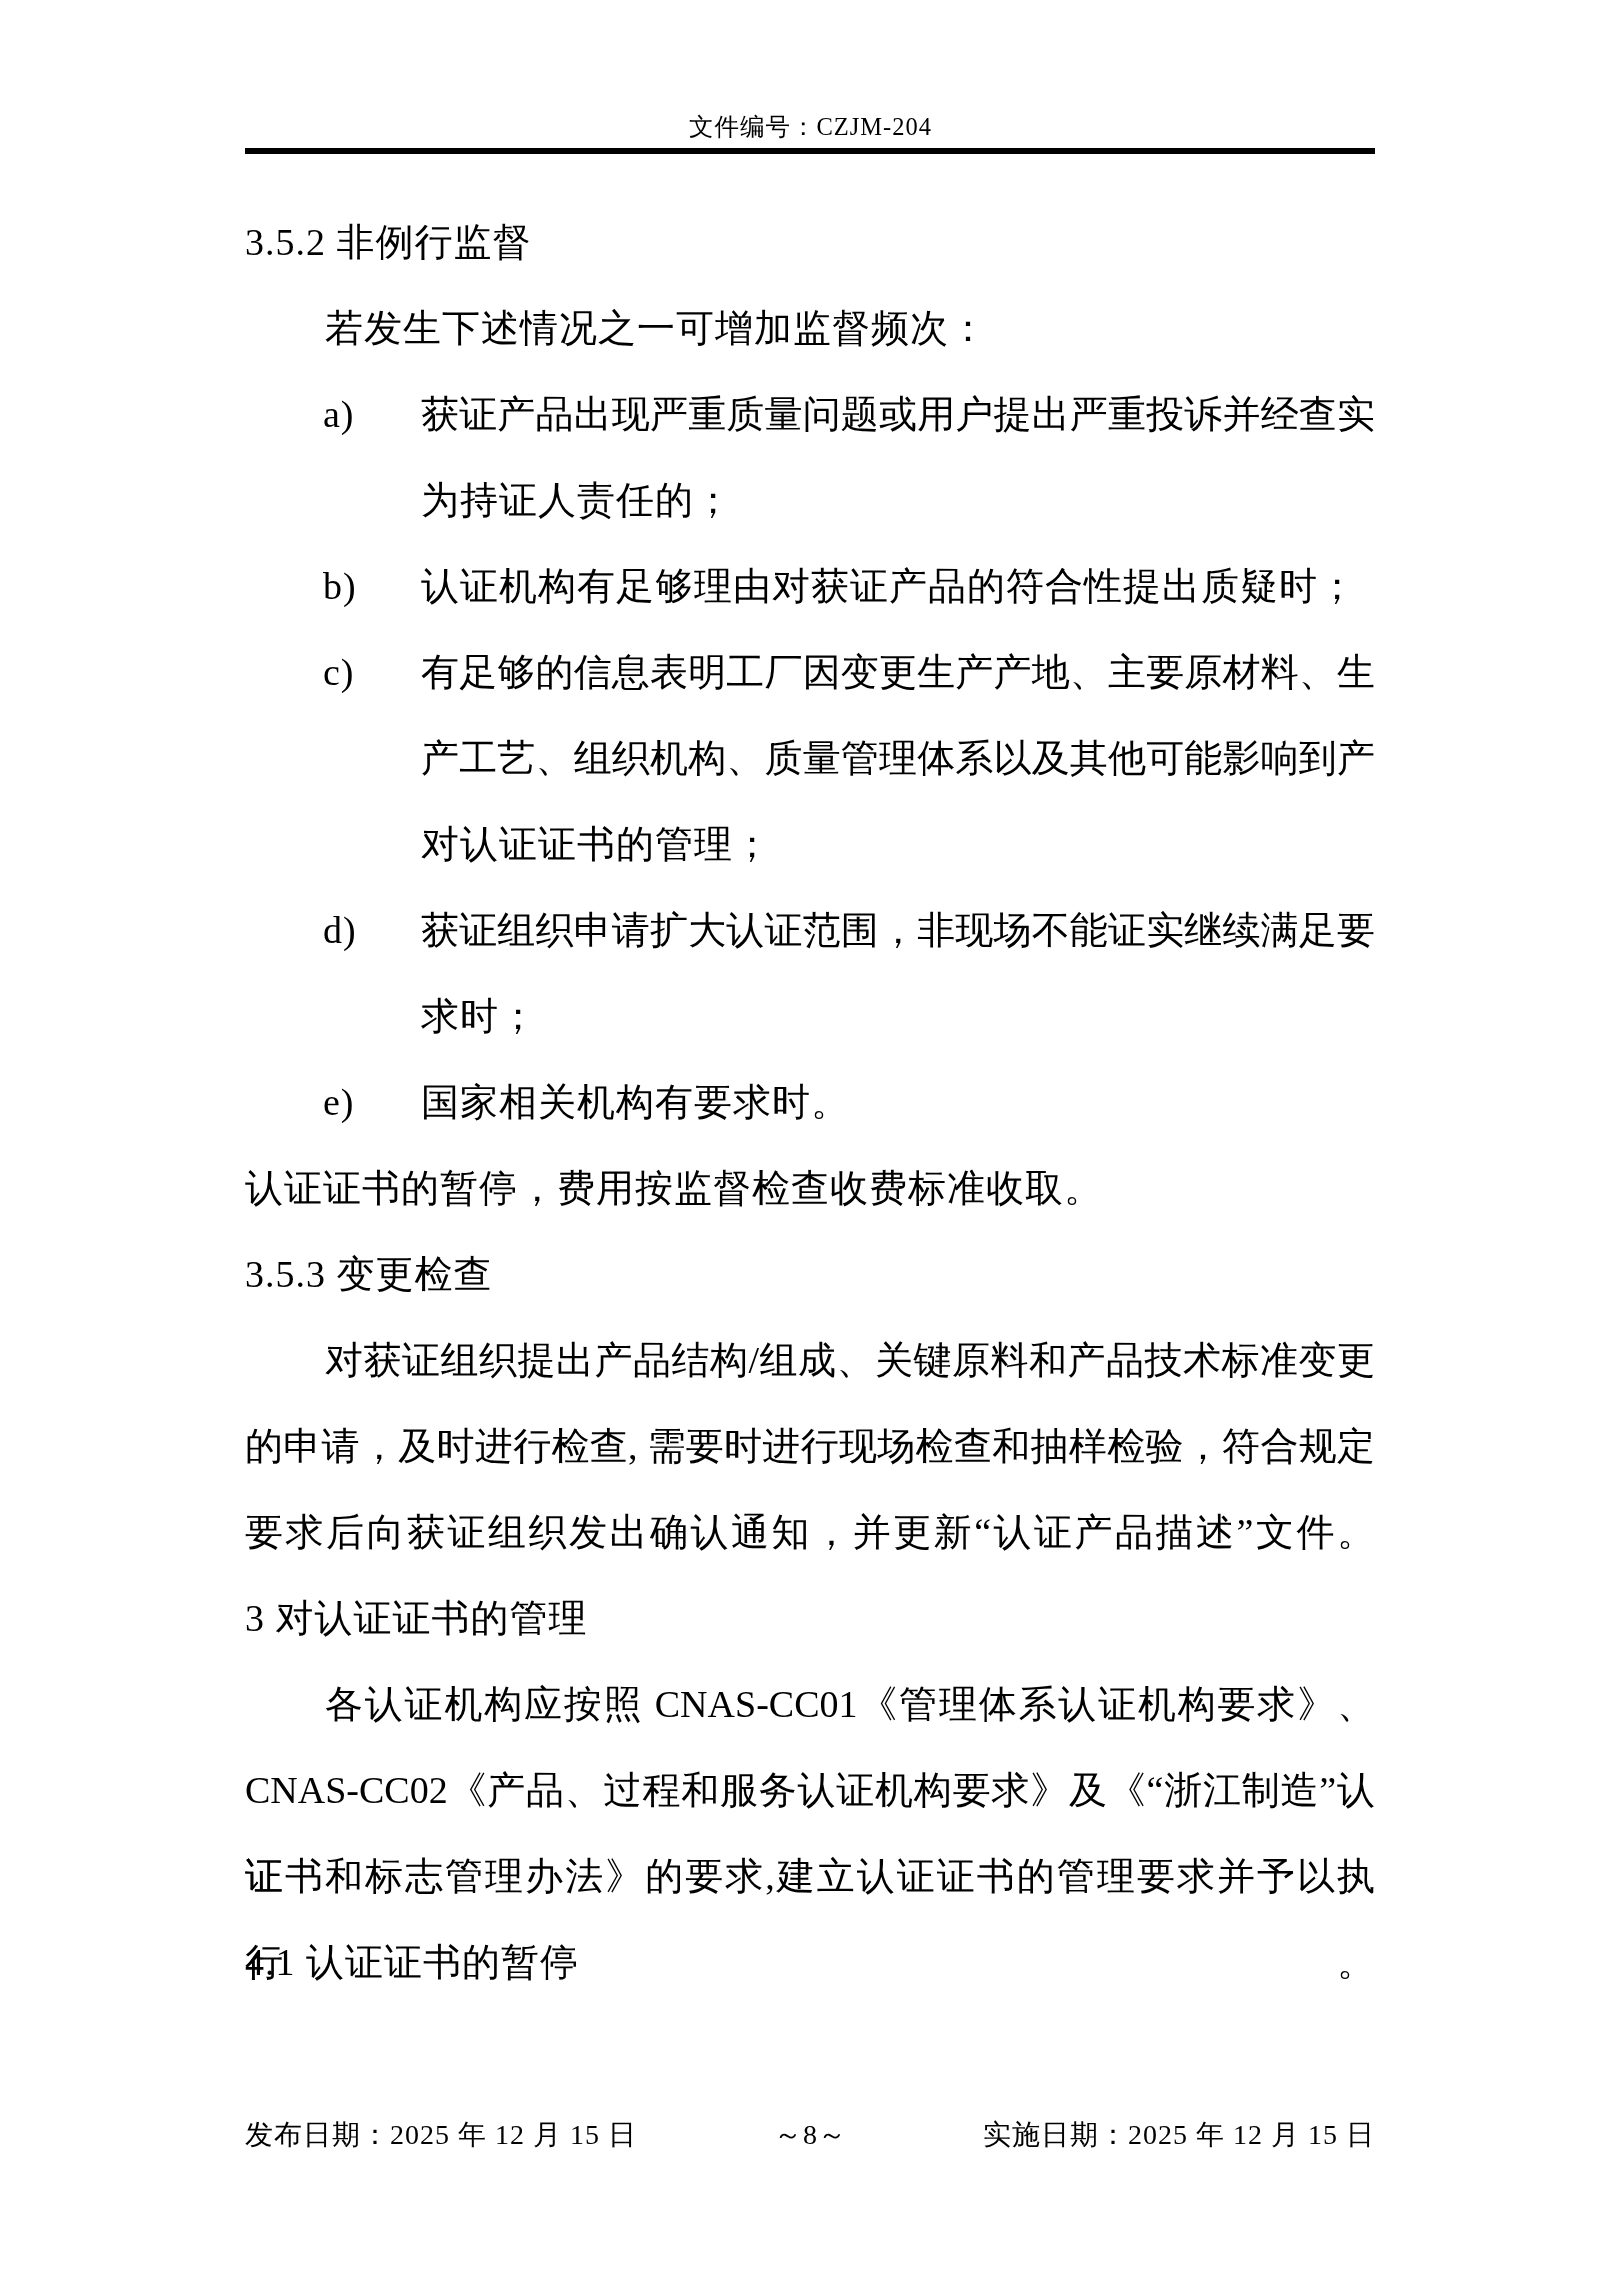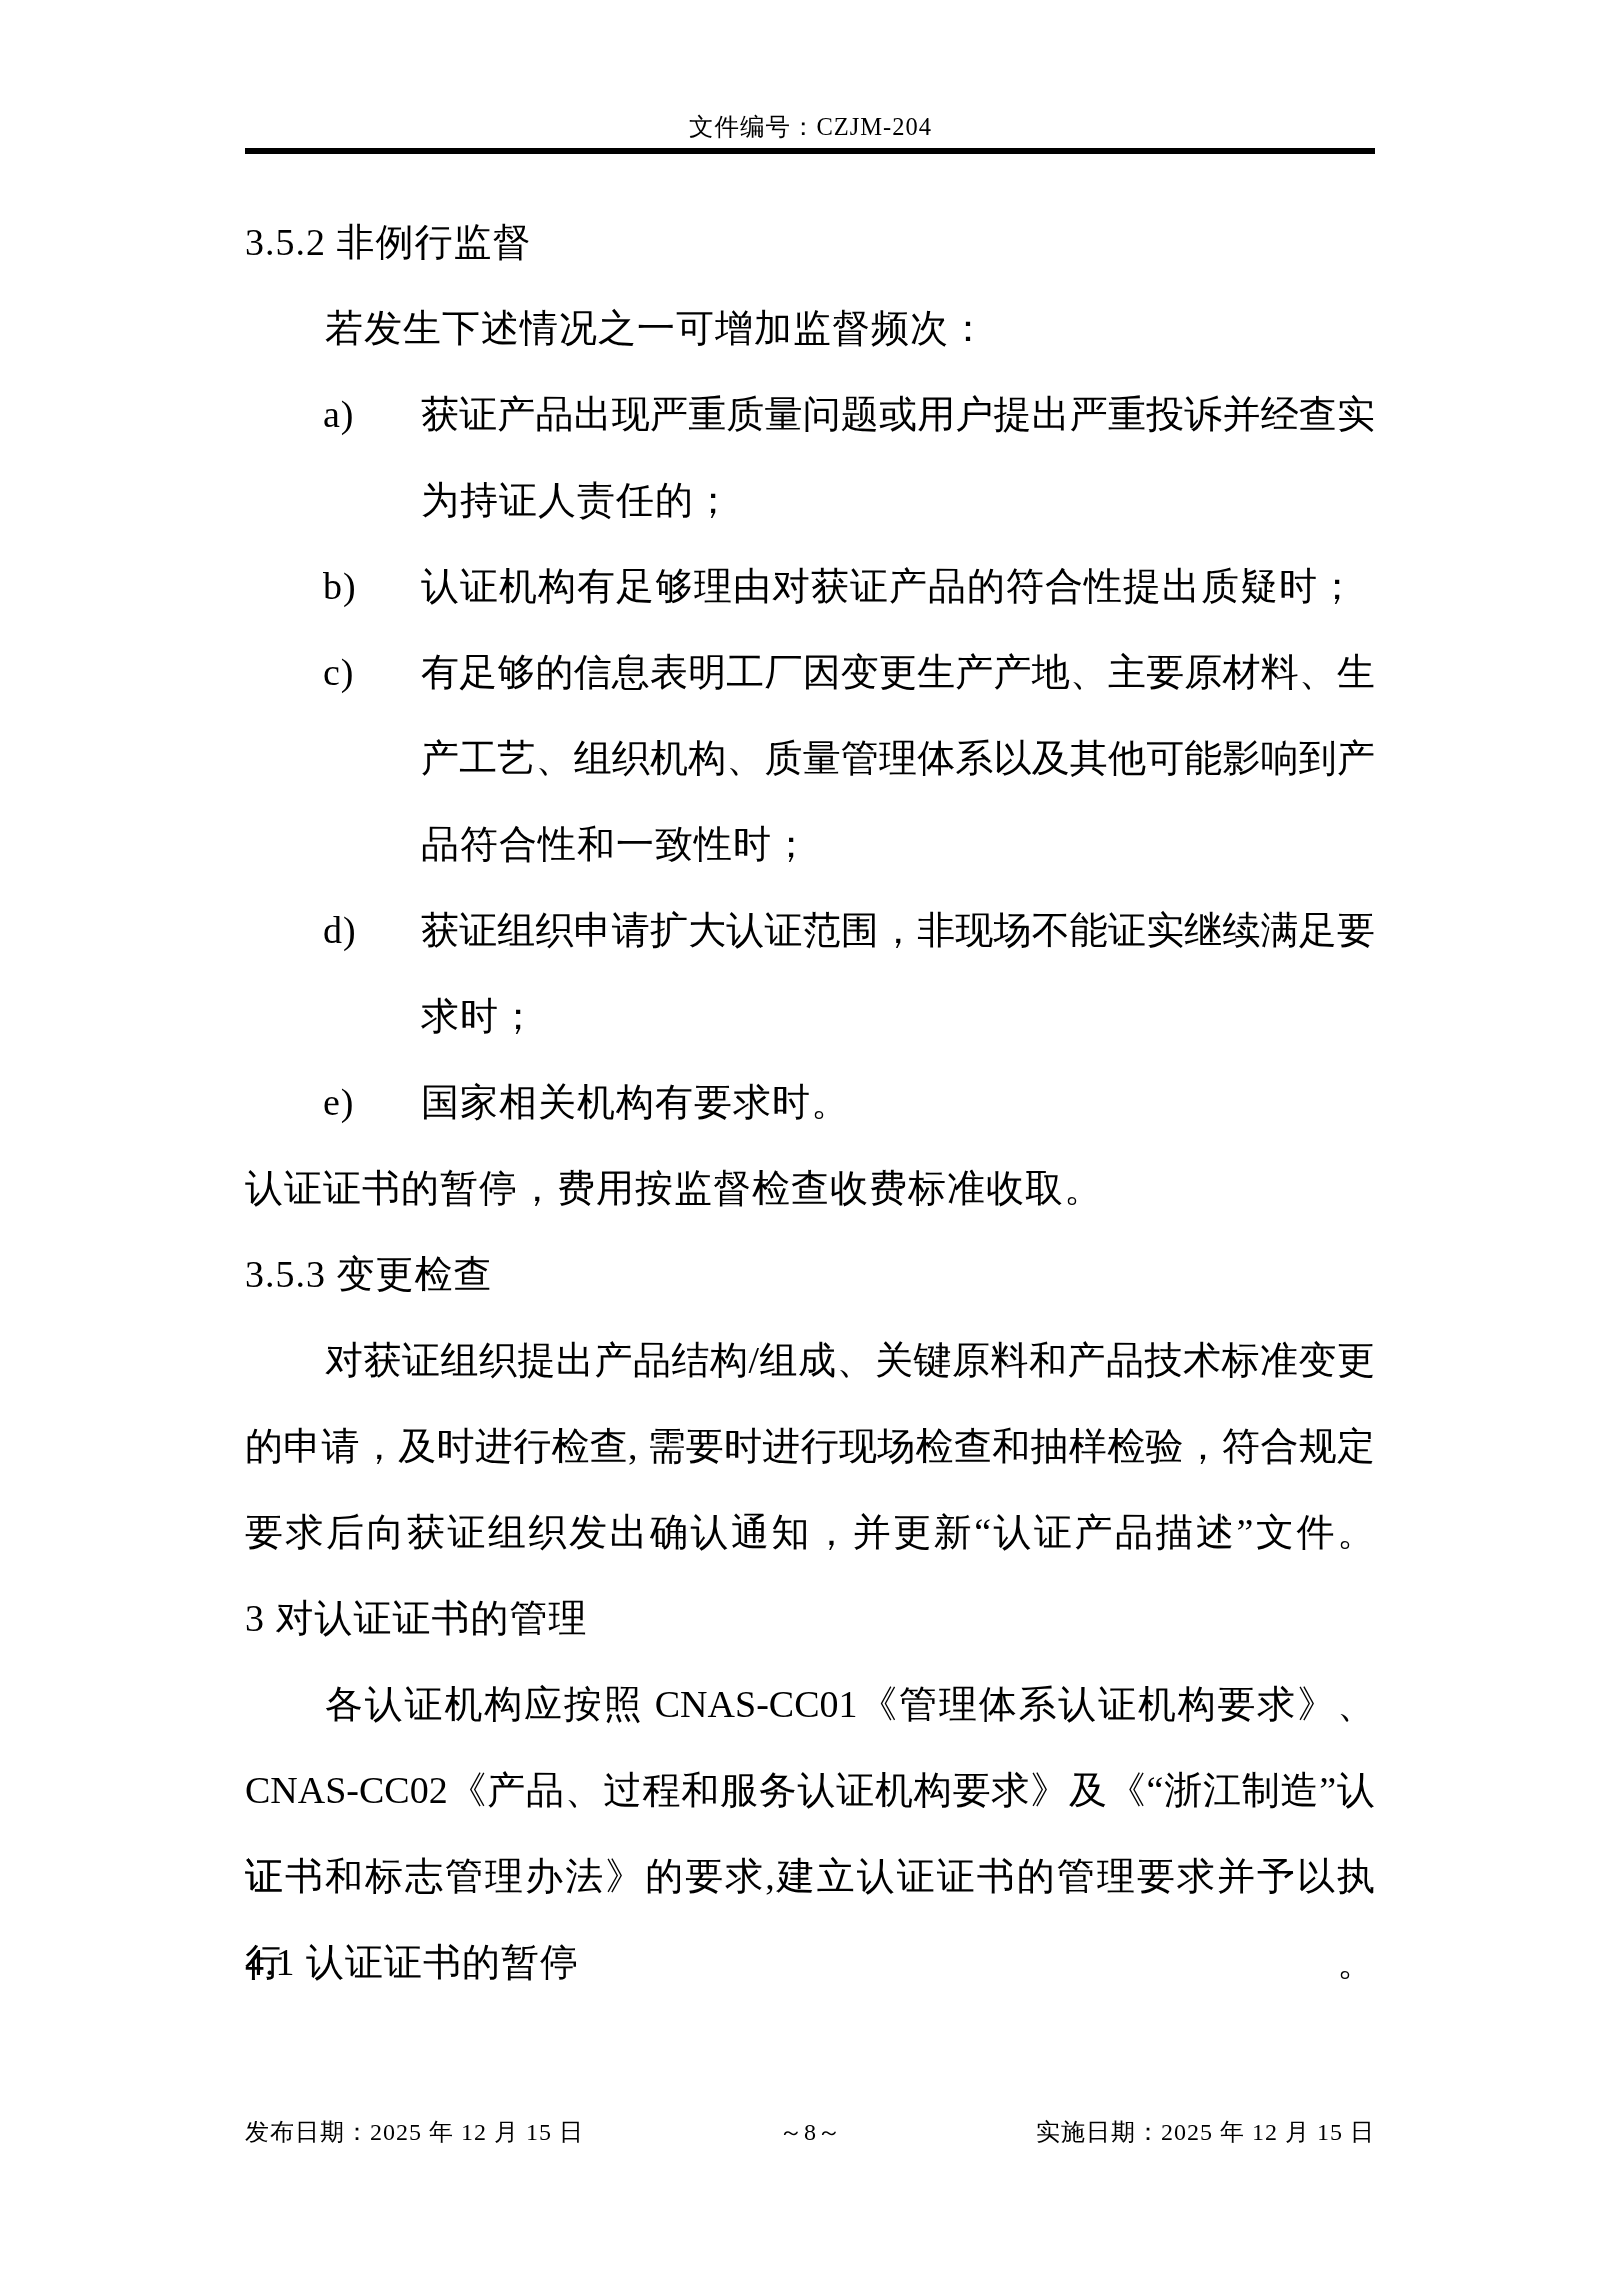--- a/index.html
+++ b/index.html
@@ -45,21 +45,21 @@
   .ind { padding-left: 80px; }           
   .li  { position: relative; padding-left: 176px; }  
   .mk  { position: absolute; left: 78px; top: 0; }   
   .t   { display: block; }
   .full {                                 
     text-align: justify;
     text-align-last: justify;
     letter-spacing: 0;
     white-space: normal;
   }
-  .doc-footer { position: absolute; top: 2116px; left: 0; width: 100%; height: 59px; font-size: 24px; letter-spacing: 1px; }
+  .doc-footer { position: absolute; top: 2116px; left: 0; width: 100%; height: 59px; font-size: 28px; letter-spacing: 1px; }
   .foot-left   { position: absolute; left: 245px; top: 0; }
   .foot-center { position: absolute; left: 0; width: 100%; text-align: center; top: 0; }
   .foot-right  { position: absolute; right: 246px; top: 0; }
 </style>
 </head>
 <body>
 
 <div class="page">
 
   <div class="doc-header">文件编号：CZJM-204</div>
@@ -85,21 +85,21 @@
     </div>
 
     <div class="ln li">
       <span class="mk">c)</span>
       <span class="t full">有足够的信息表明工厂因变更生产产地、主要原材料、生</span>
     </div>
     <div class="ln li">
       <span class="t full">产工艺、组织机构、质量管理体系以及其他可能影响到产</span>
     </div>
     <div class="ln li">
-      <span class="t">品符合性和一致性时；</span>
+      <span class="t">对认证证书的管理；</span>
     </div>
 
     <div class="ln li">
       <span class="mk">d)</span>
       <span class="t full">获证组织申请扩大认证范围，非现场不能证实继续满足要</span>
     </div>
     <div class="ln li">
       <span class="t">求时；</span>
     </div>
 

